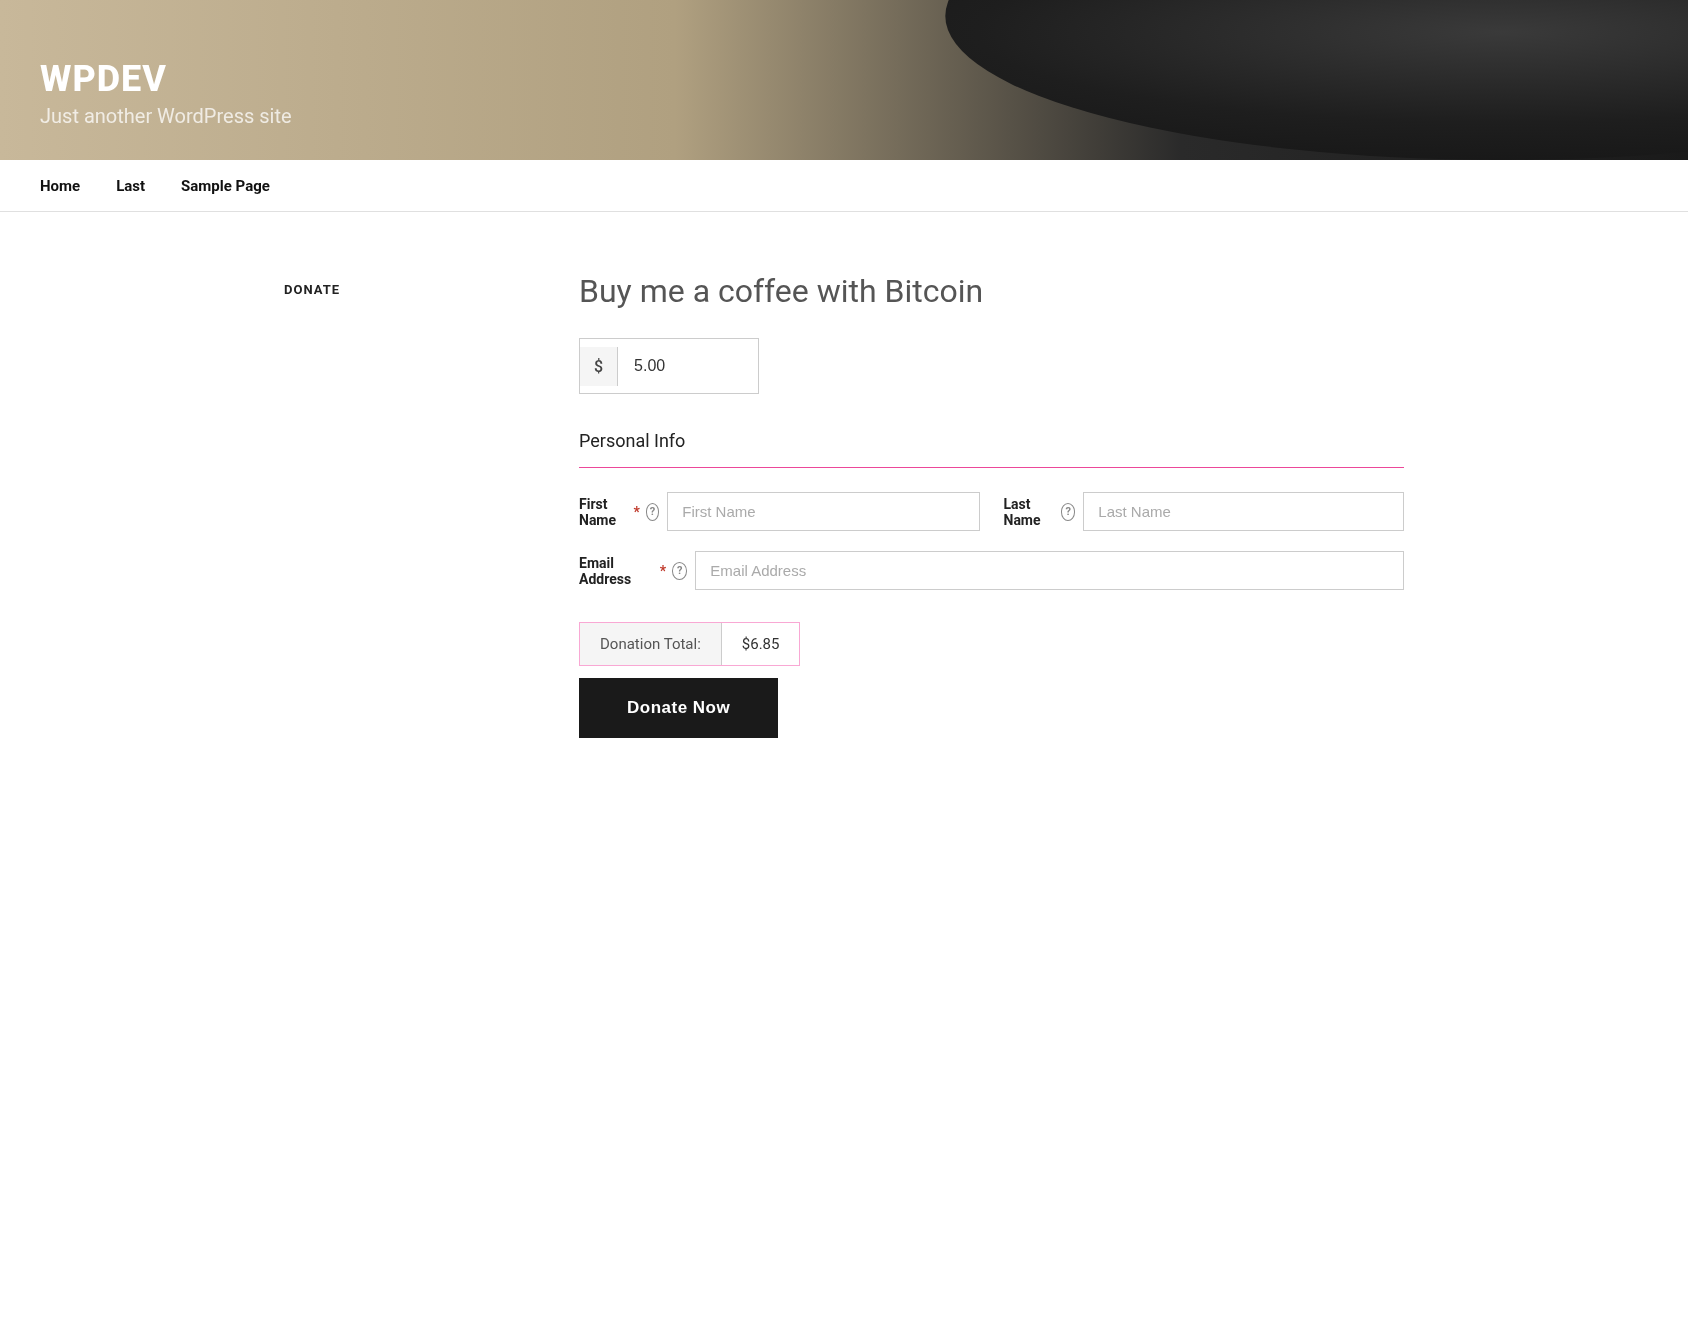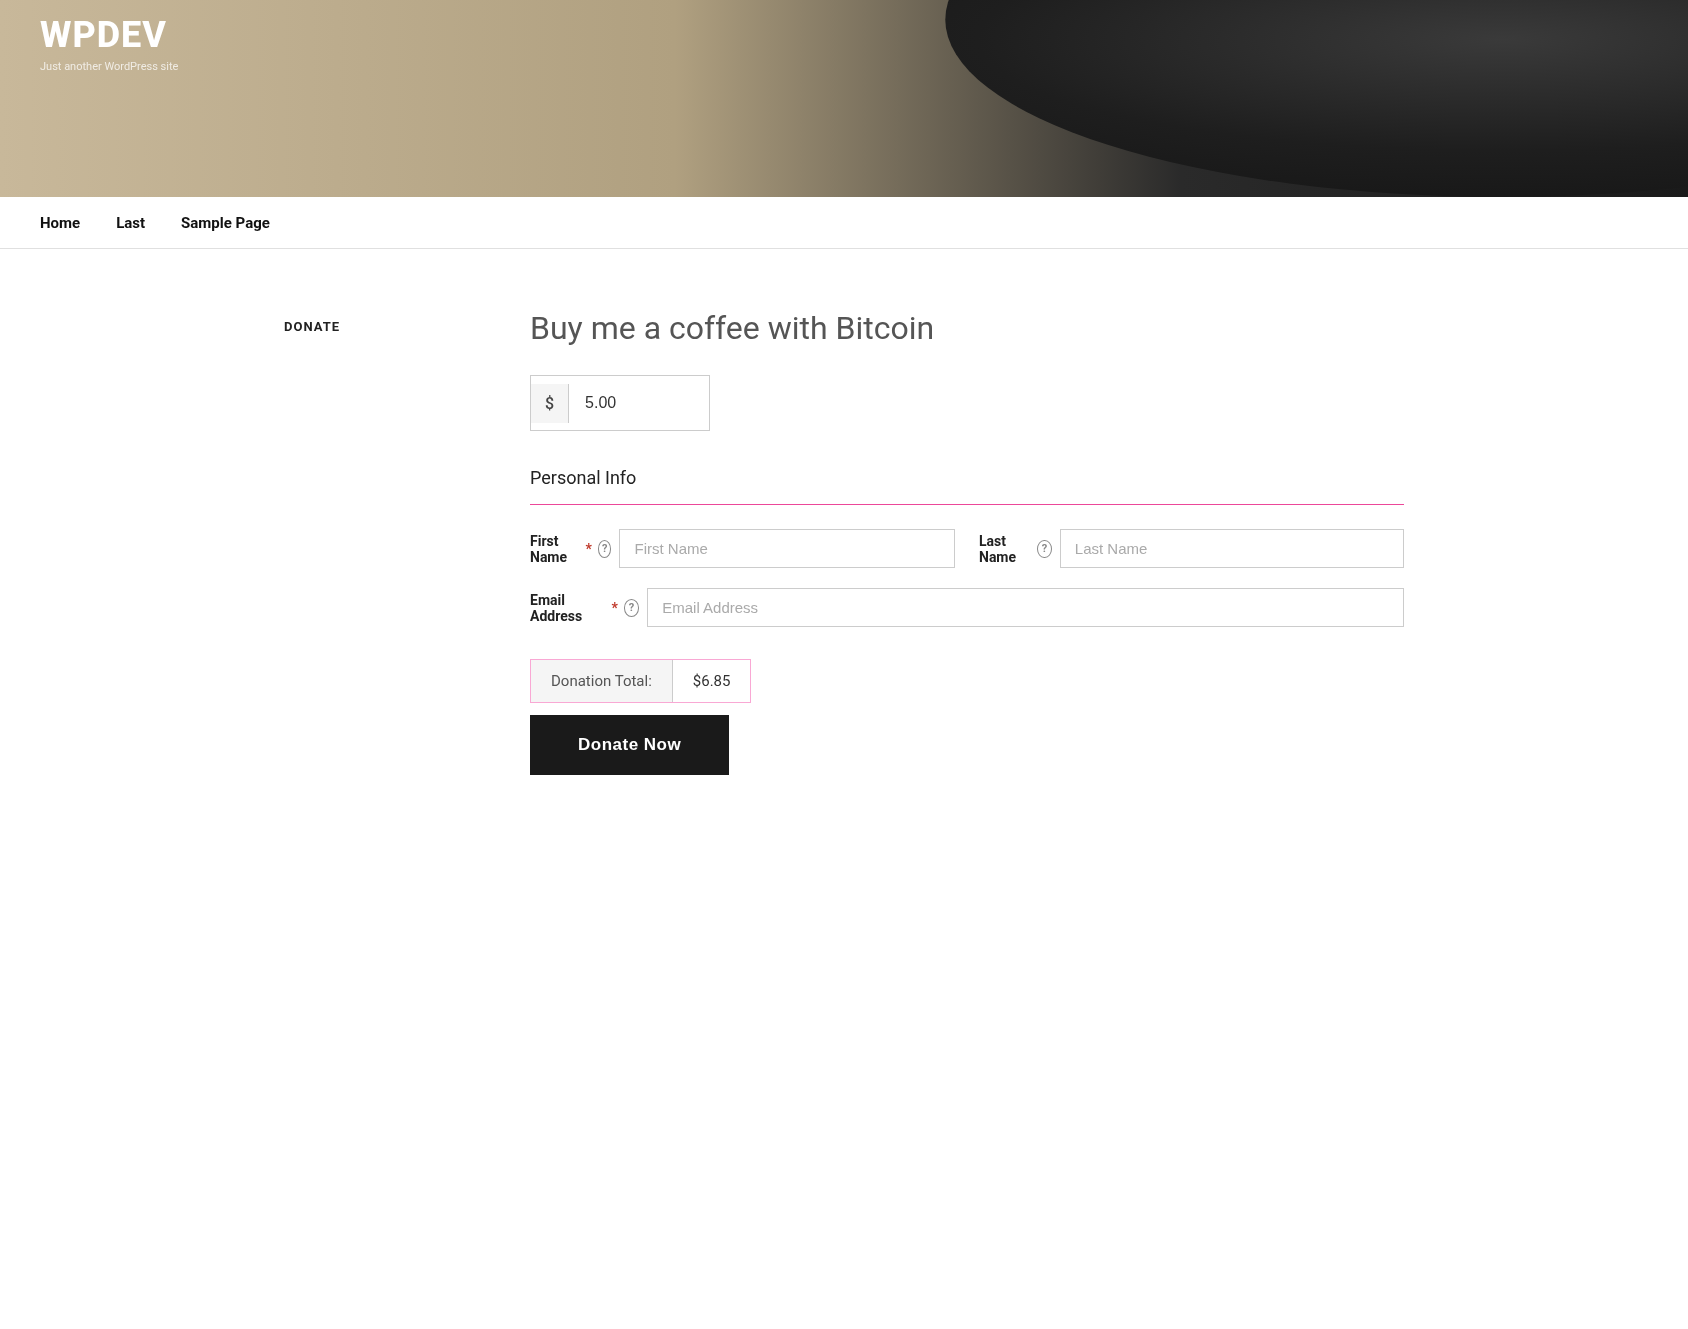--- a/index.html
+++ b/index.html
@@ -11,25 +11,25 @@
     body {
       font-family: -apple-system, BlinkMacSystemFont, "Segoe UI", Roboto, "Helvetica Neue", Arial, sans-serif;
       background: #fff;
       color: #333;
     }
 
     
     .site-header {
       position: relative;
       width: 100%;
-      height: 197px;
+      height: 160px;
       background: linear-gradient(to right, #c8b89a 0%, #b0a080 40%, #2a2a2a 70%, #1a1a1a 100%);
       display: flex;
-      align-items: flex-start;
-      padding: 16px 40px;
+      align-items: flex-end;
+      padding: 32px 40px;
       overflow: hidden;
     }
 
     .site-header::after {
       content: '';
       position: absolute;
       top: 0;
       right: 0;
       width: 55%;
       height: 100%;
@@ -44,21 +44,21 @@
 
     .site-title {
       font-size: 36px;
       font-weight: 800;
       color: #fff;
       letter-spacing: 1px;
       line-height: 1.1;
     }
 
     .site-description {
-      font-size: 11px;
+      font-size: 20px;
       color: rgba(255,255,255,0.75);
       margin-top: 4px;
       font-weight: 400;
     }
 
     
     .site-nav {
       border-bottom: 1px solid #e0e0e0;
       padding: 0 40px;
       background: #fff;
@@ -77,21 +77,21 @@
       font-size: 15px;
       font-weight: 700;
     }
 
     
     .main-content {
       max-width: 1200px;
       margin: 0 auto;
       padding: 60px 40px 80px;
       display: flex;
-      gap: 46px;
+      gap: 95px;
     }
 
     
     .sidebar {
       flex: 0 0 200px;
       padding-top: 10px;
     }
 
     .sidebar-title {
       font-size: 13px;

